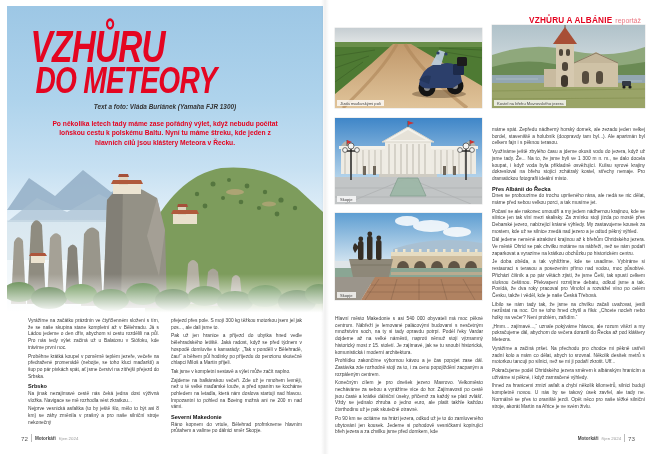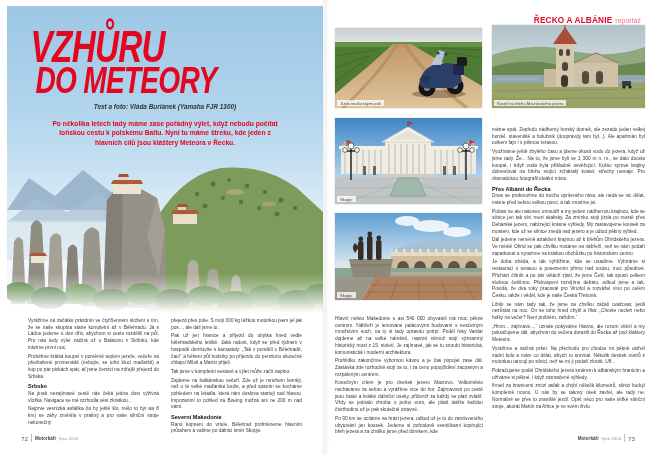--- a/index.html
+++ b/index.html
@@ -163,21 +163,21 @@
       <span class="sep"></span>
       <span class="brand">Motorkáři</span>
       <span class="issue">říjen 2024</span>
     </div>
   </div>
 
   <div class="gutter"></div>
 
   <div class="right-page">
     <div class="rp-header">
-      <span class="ht">ŘECKO A ALBÁNIE</span><span class="tag">reportáž</span>
+      <span class="ht">VZHŮRU A ALBÁNIE</span><span class="tag">reportáž</span>
     </div>
 
     <div class="photo ph-fields">
       <svg width="147" height="80" viewBox="0 0 147 80">
         <defs>
           <linearGradient id="skyA" x1="0" y1="0" x2="0" y2="1">
             <stop offset="0" stop-color="#c6ced2"></stop>
               <stop offset="1" stop-color="#e2e6e6"></stop>
           </linearGradient>
           <linearGradient id="roadA" x1="0" y1="0" x2="0" y2="1">

